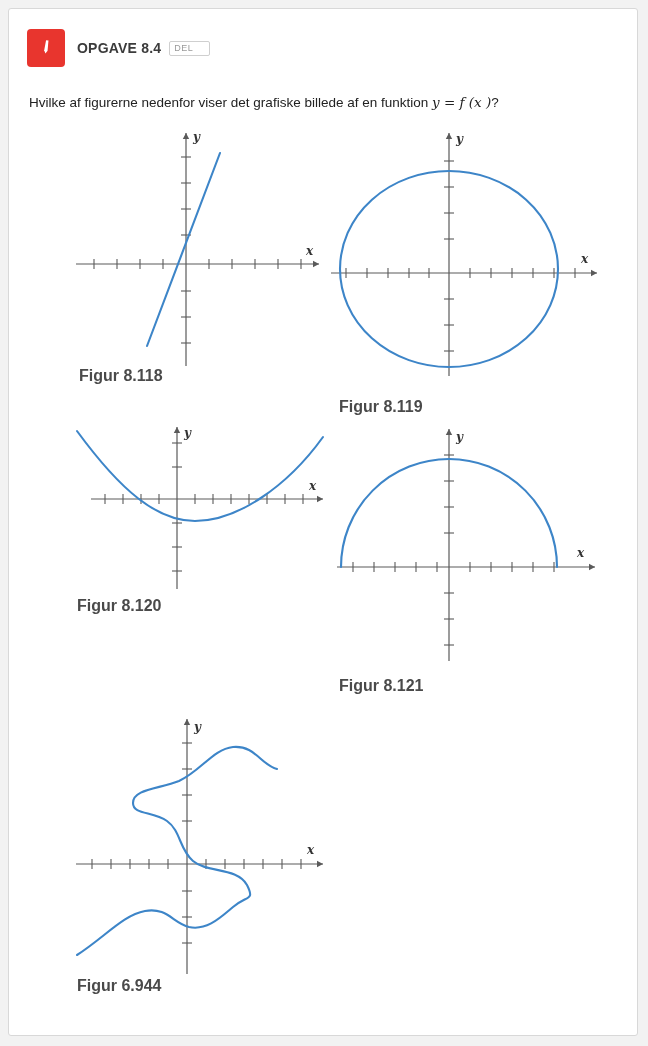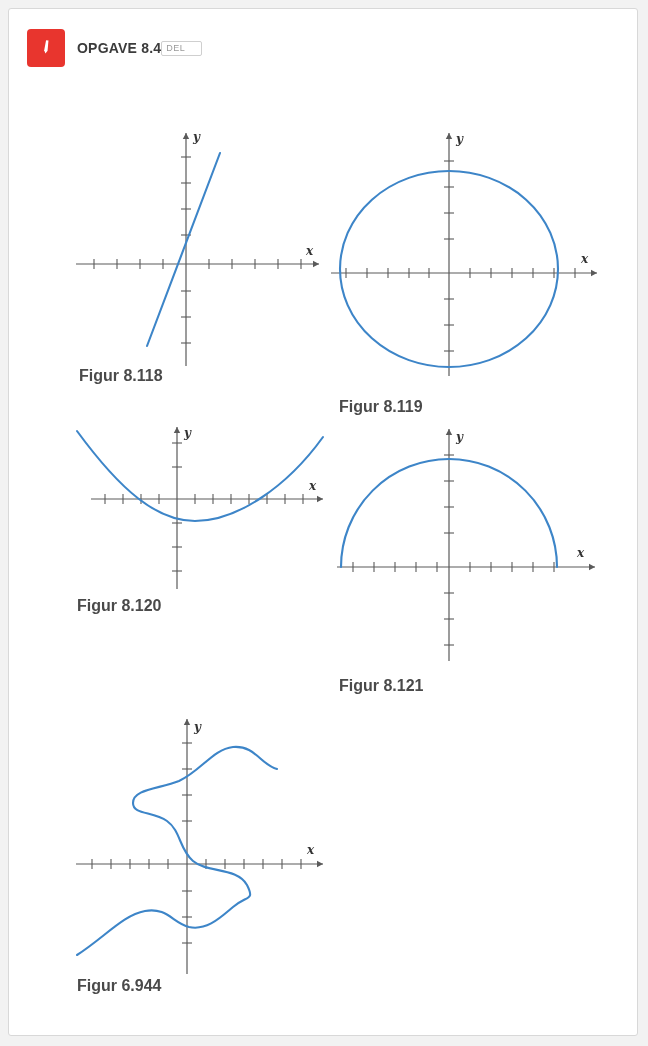--- a/index.html
+++ b/index.html
@@ -40,20 +40,21 @@
     background: #e8352e;
     border-radius: 4px;
     display: flex;
     align-items: center;
     justify-content: center;
   }
   .badge-icon svg { display: block; }
   .title-row {
     display: flex;
     align-items: center;
+    gap: 8px;
   }
   .opgave-title {
     font-size: 14px;
     font-weight: bold;
     color: #3b3b3b;
     letter-spacing: 0.2px;
   }
   .del-tag {
     font-size: 9px;
     color: #9a9a9a;
@@ -100,20 +101,23 @@
             <path d="M10.2 13.4 h2 l-1 2.2 z" fill="#ffffff"></path>
           </g>
         </svg>
       </div>
       <div class="title-row">
         <span class="opgave-title">OPGAVE 8.4</span>
         <span class="del-tag">DEL</span>
       </div>
     </div>
 
+    <div class="question">
+      <span>Hvilke af figurerne nedenfor viser det grafiske billede af en funktion </span><span class="math">y = f (x )</span><span>?</span>
+    </div>
 
     <div class="plot" style="left:52px; top:112px;">
       <svg width="270" height="250" viewBox="0 0 270 250">
         <g stroke="#5a5a5a" stroke-width="1.2" fill="none">
           <line x1="15" y1="143" x2="258" y2="143"></line>
           <path d="M258 143 l-6 -3.2 v6.4 z" fill="#5a5a5a" stroke="none"></path>
           <line x1="125" y1="245" x2="125" y2="12"></line>
           <path d="M125 12 l-3.2 6 h6.4 z" fill="#5a5a5a" stroke="none"></path>
           <g stroke-width="1.1">
             <line x1="33" y1="138" x2="33" y2="148"></line>

